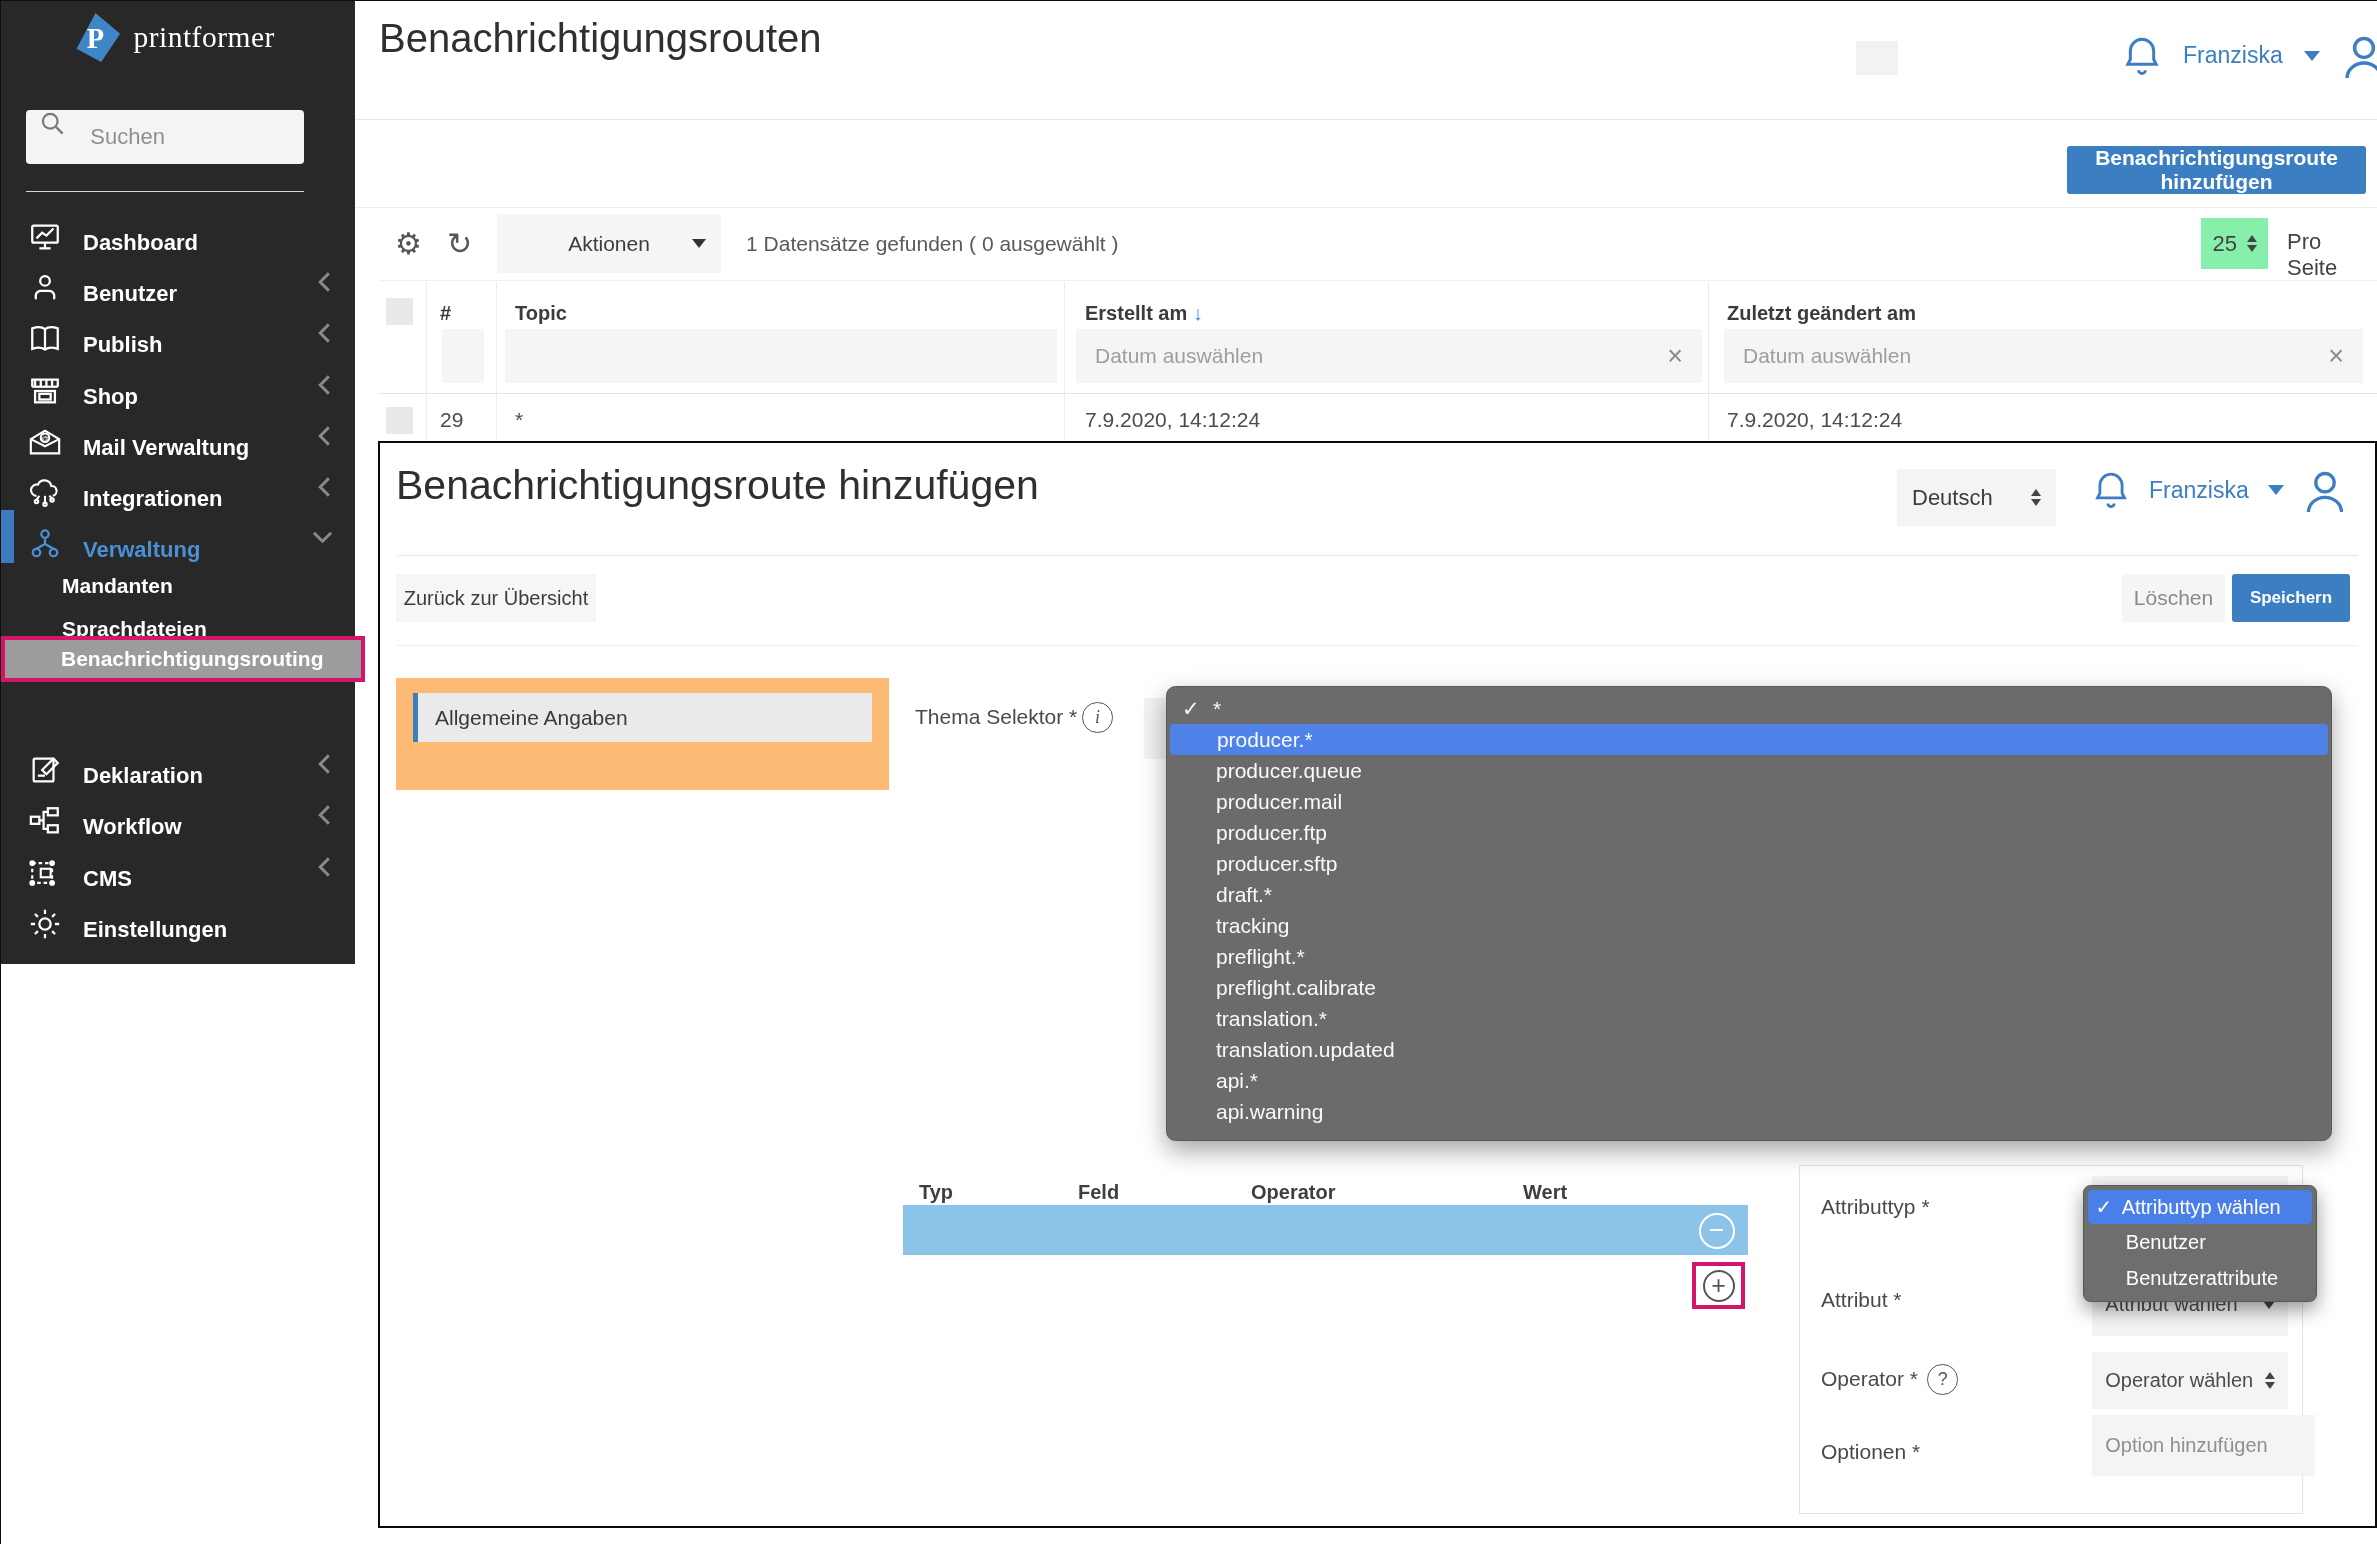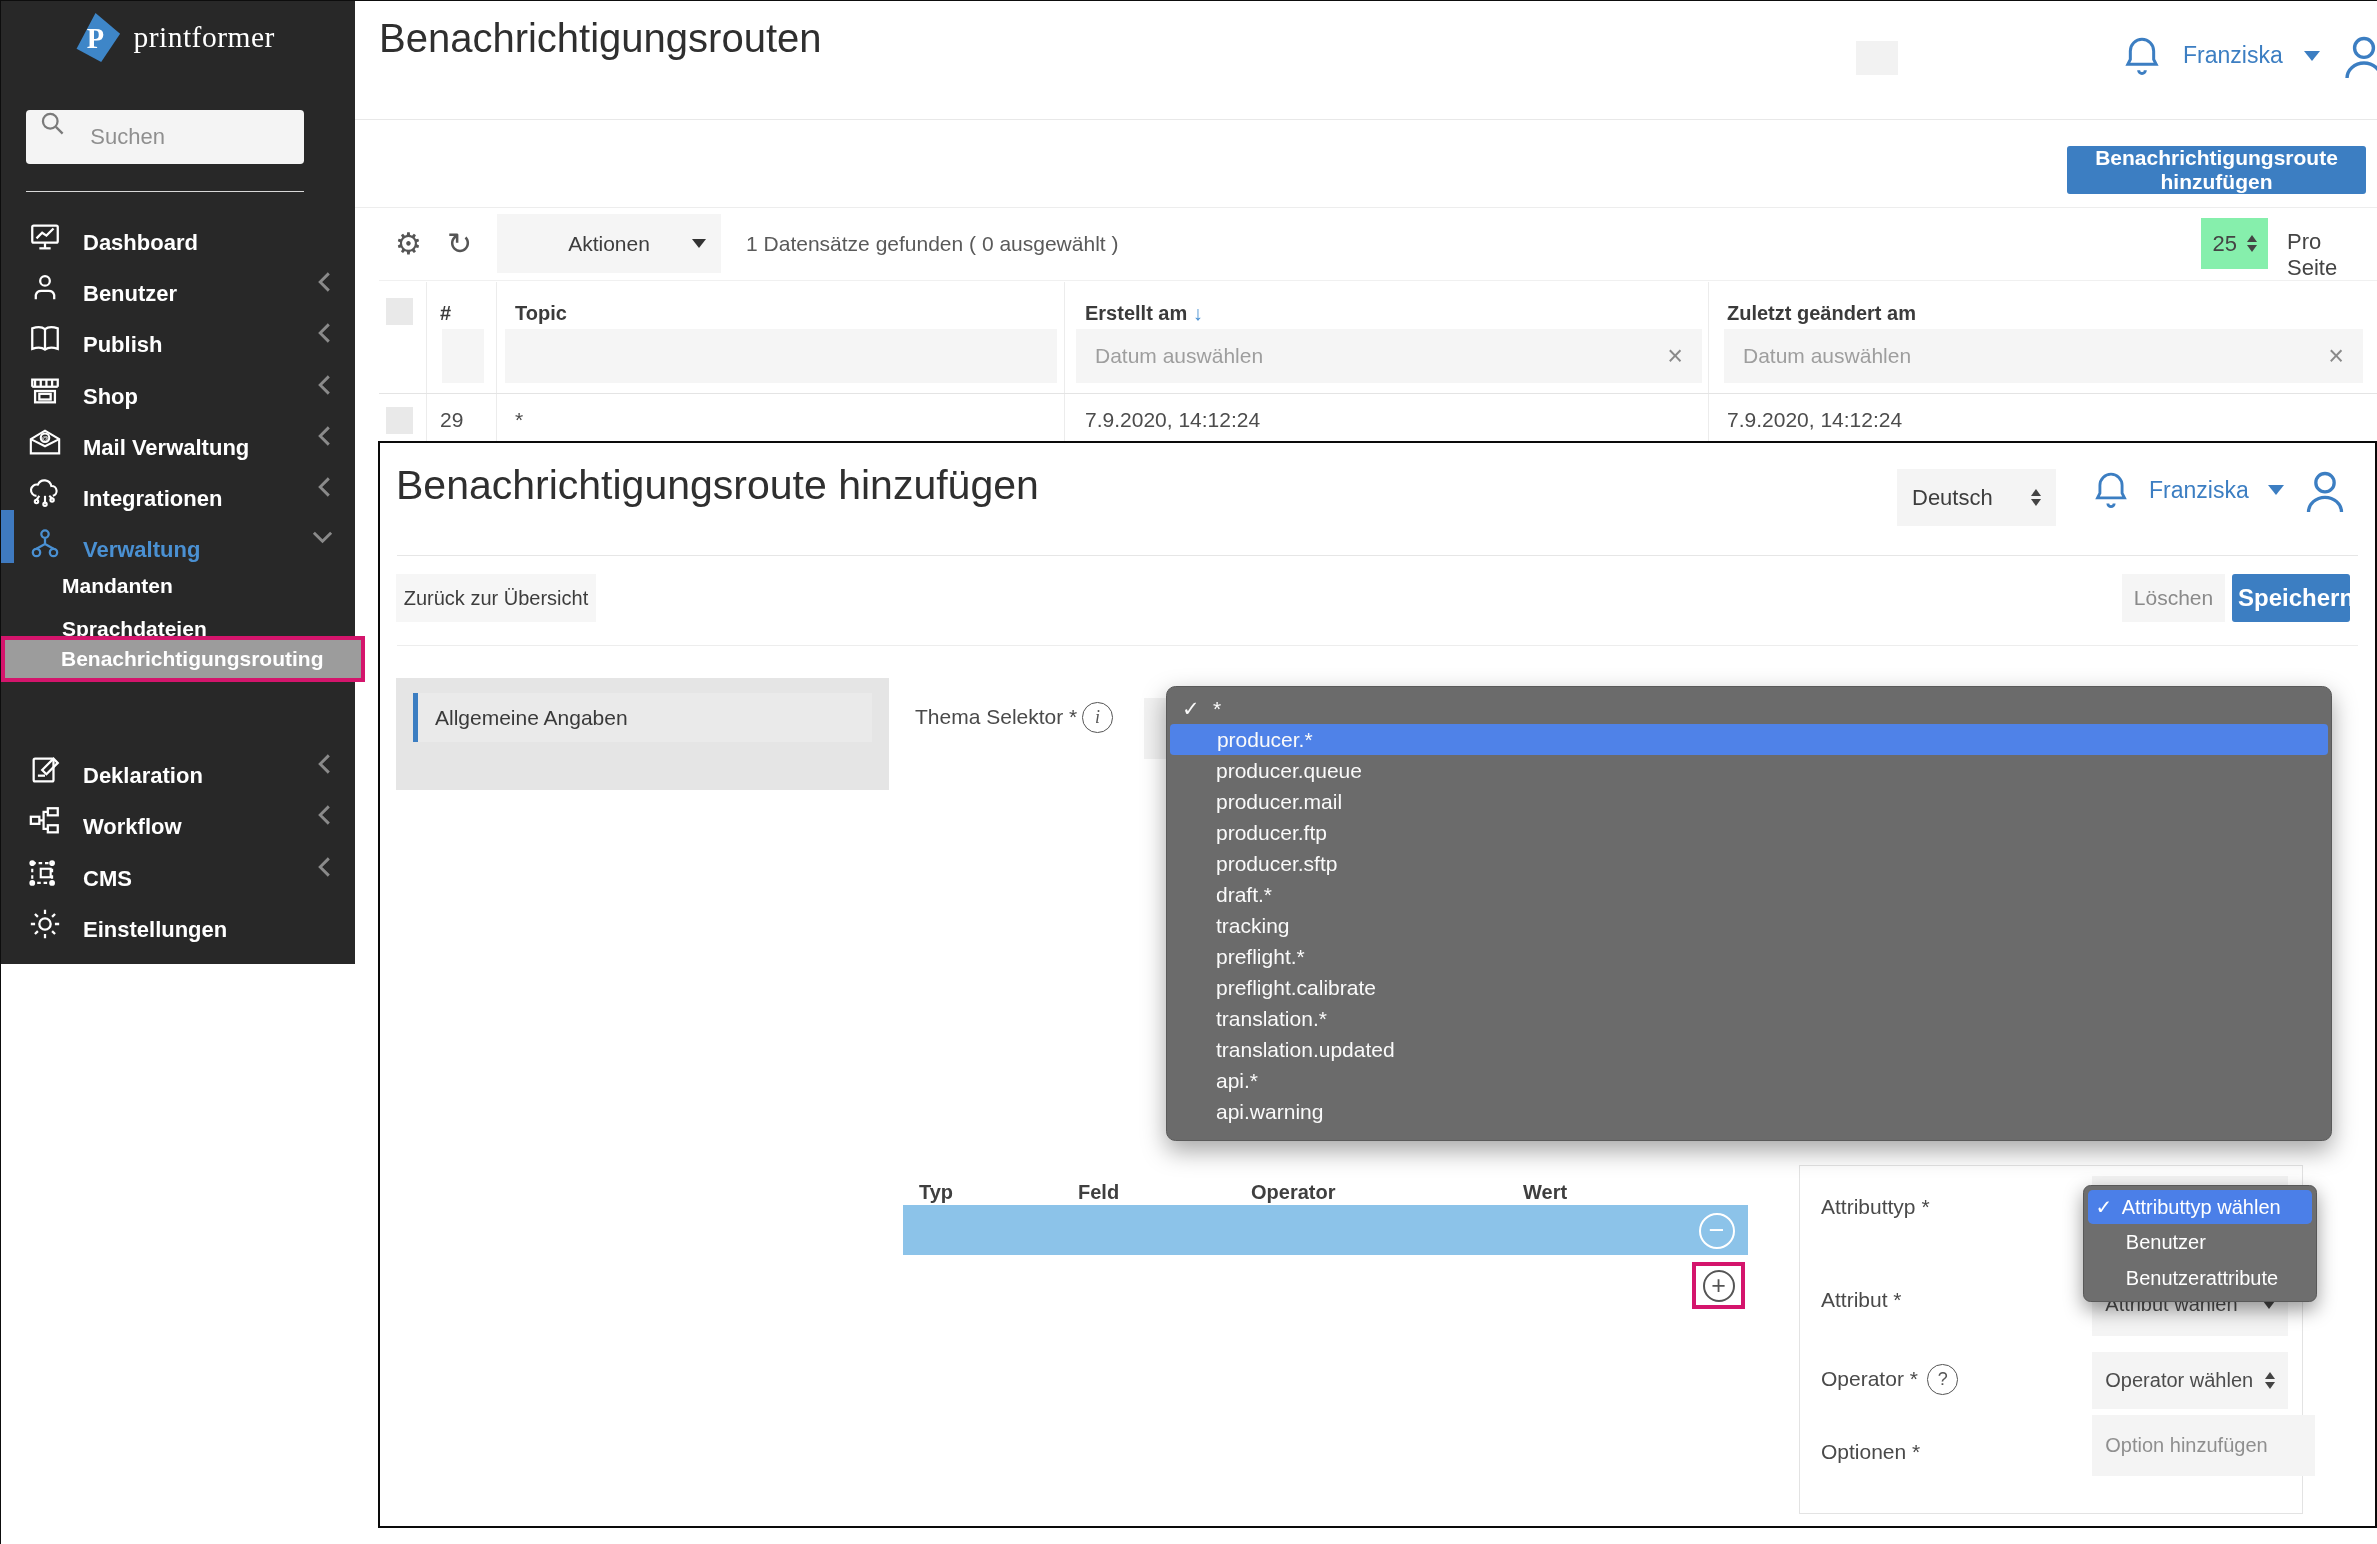--- a/index.html
+++ b/index.html
@@ -53,23 +53,23 @@
   .row-div{position:absolute;left:378px;top:392px;right:0;height:1px;background:#e4e4e4;}
   .td{position:absolute;top:407px;font-size:21px;color:#4c4c4c;}
   
   #modal{position:absolute;left:377px;top:440px;width:1999px;height:1087px;background:#fff;border:2.9px solid #0a0a0a;box-sizing:border-box;z-index:5;}
   .m-title{position:absolute;left:16px;top:19px;font-size:41px;color:#2f2f2f;}
   .lang-select{position:absolute;left:1517px;top:26px;width:159px;height:57px;background:#f4f4f4;display:flex;align-items:center;justify-content:space-between;padding:0 15px;box-sizing:border-box;font-size:22px;color:#3d3d3d;cursor:pointer;}
   .m-user{position:absolute;left:1712px;top:23px;display:flex;align-items:center;gap:19px;}
   .m-div1{position:absolute;left:17px;top:112px;right:17px;height:1px;background:#e6e6e6;}
   .back-btn{position:absolute;left:16px;top:131px;width:200px;height:48px;background:#f6f6f6;border:none;font-size:20px;color:#3d3d3d;cursor:pointer;font-family:"Liberation Sans",sans-serif;}
   .del-btn{position:absolute;left:1742px;top:131px;width:103px;height:48px;background:#f5f5f5;border:none;font-size:21px;color:#8a8a8a;cursor:pointer;font-family:"Liberation Sans",sans-serif;}
-  .save-btn{position:absolute;left:1852px;top:131px;width:118px;height:48px;background:#3c7ec2;border:none;border-radius:2.9px;font-size:24px;color:#fff;font-weight:600;cursor:pointer;font-family:"Liberation Sans",sans-serif;}
+  .save-btn{position:absolute;left:1852px;top:131px;width:118px;height:48px;background:#3c7ec2;border:none;border-radius:2.9px;font-size:17px;color:#fff;font-weight:600;cursor:pointer;font-family:"Liberation Sans",sans-serif;}
   .m-div2{position:absolute;left:17px;top:202px;right:17px;height:1px;background:#ededed;}
-  .section-card{position:absolute;left:16px;top:235px;width:493px;height:112px;background:#e5e5e5;}
+  .section-card{position:absolute;left:16px;top:235px;width:493px;height:112px;background:#fdba74;}
   .section-tab{position:absolute;left:17px;top:15px;right:17px;height:49px;background:#eaeaea;border-left:5.7px solid #3c7ec2;display:flex;align-items:center;padding-left:17px;font-size:21px;color:#3a3a3a;cursor:pointer;}
   .thema-label{position:absolute;left:535px;top:259px;font-size:21px;color:#4a4a4a;display:flex;align-items:center;gap:5px;}
   .circle-ic{width:28.5px;height:28.5px;border:1.9px solid #555;border-radius:50%;display:inline-flex;align-items:center;justify-content:center;font-size:18px;color:#555;font-family:"Liberation Serif",serif;font-style:italic;}
   .sel-sliver{position:absolute;left:764px;top:255px;width:38px;height:61px;background:#f2f2f2;}
   
   .t-drop{position:absolute;left:786px;top:243px;width:1166px;height:455px;background:#6b6b6b;border:1px solid #5a5a5a;border-radius:9.5px;box-shadow:0 9.5px 25px rgba(0,0,0,.35);padding:5.7px 0;box-sizing:border-box;z-index:8;}
   .t-item{height:31px;line-height:31px;color:#fafafa;font-size:21px;padding-left:49px;white-space:nowrap;cursor:pointer;}
   .t-item.first{padding-left:15px;display:flex;gap:13.3px;align-items:center;}
   .t-item.hl{background:#4f82e8;margin:0 2.9px;border-radius:3.8px;padding-left:47px;}
   

